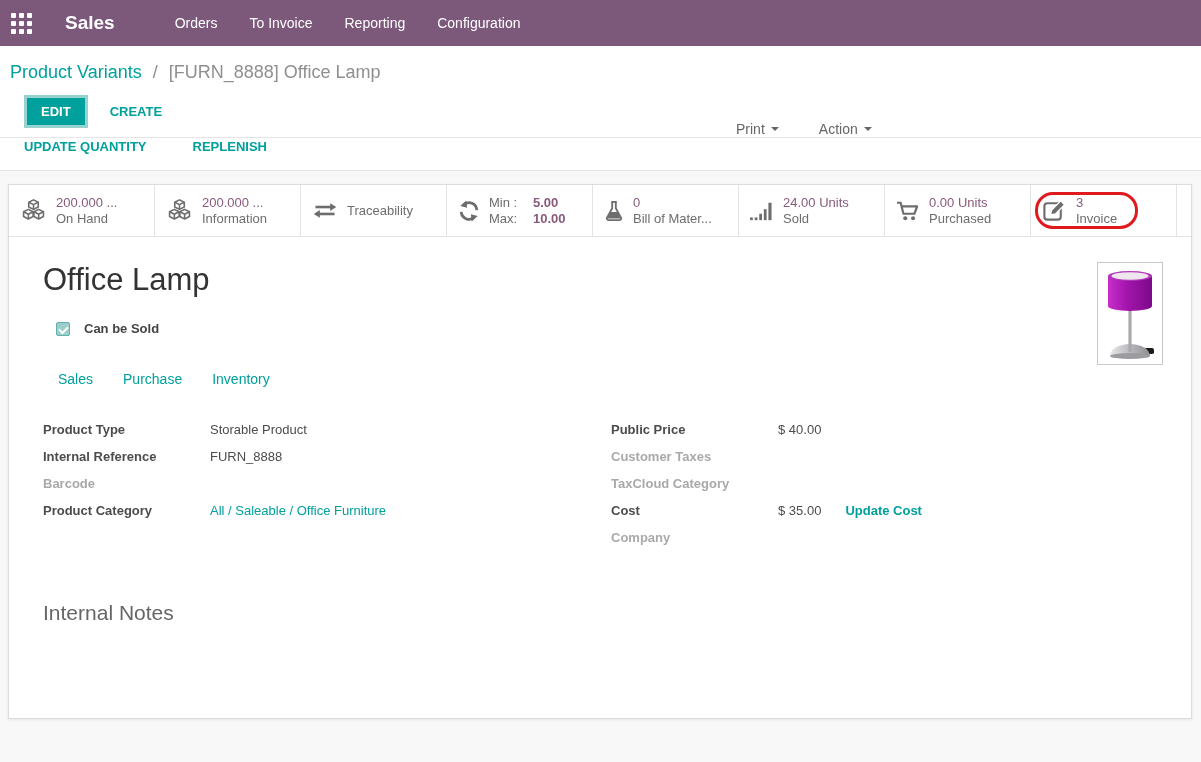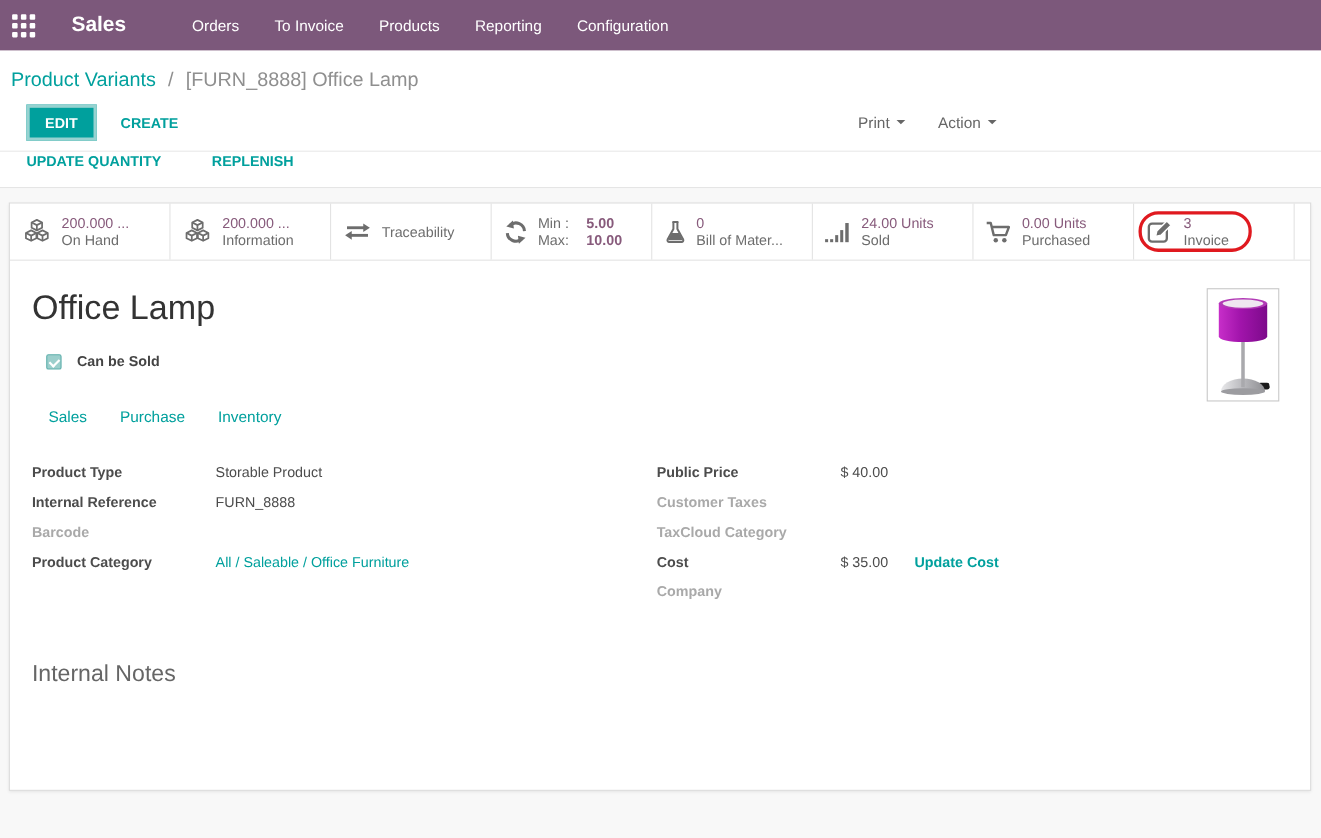--- a/index.html
+++ b/index.html
@@ -20,21 +20,21 @@
   .control-panel { background:#fff; }
   .breadcrumb { padding:16px 0 2px 10px; font-size:18px; }
   .breadcrumb .bc-parent { color:#00a09d; cursor:pointer; }
   .breadcrumb .bc-sep { color:#8f8f8f; margin:0 6px; }
   .breadcrumb .bc-current { color:#8f8f8f; }
   .cp-buttons { position:relative; height:52px; display:flex; align-items:center; padding-left:24px; }
   .btn-edit { background:#00a09d; border:3px solid #96d2d0; color:#fff; font-weight:bold;
     font-size:13px; padding:6px 14px; cursor:pointer; font-family:inherit; }
   .btn-flat { background:none; border:none; color:#00a09d; font-weight:bold; font-size:13px;
     margin-left:16px; cursor:pointer; font-family:inherit; }
-  .cp-dropdowns { position:absolute; left:780px; top:0; height:52px; display:flex; align-items:center; gap:30px; }
+  .cp-dropdowns { position:absolute; left:736px; top:0; height:52px; display:flex; align-items:flex-end; gap:40px; }
   .dropdown { color:#666; font-size:14px; cursor:pointer; display:flex; align-items:center; }
   .caret { display:inline-block; width:0; height:0; border:4px solid transparent;
     border-top-color:#666; margin-left:6px; margin-top:4px; }
   .cp-divider { height:1px; background:#e5e5e5; }
   
   .form-statusbar { background:#fff; height:32px; display:flex; align-items:flex-start; padding-left:18px; }
   .form-statusbar .btn-flat { margin-left:0; margin-right:34px; }
   
   .sheet-wrap { background:#f8f8f8; padding-top:13px; height:588px; }
   .sheet { width:1184px; margin-left:8px; height:535px; background:#fff;
@@ -47,21 +47,21 @@
   .sicon { display:flex; align-items:center; flex-shrink:0; }
   .stat .txt { display:flex; flex-direction:column; justify-content:center; font-size:13px; line-height:16px; }
   .stat .val { color:#875a7b; font-weight:normal; white-space:nowrap; }
   .stat .lbl { color:#6d6d6d; white-space:nowrap; }
   .mm-row { display:flex; white-space:nowrap; }
   .mm-lbl { color:#6d6d6d; width:38px; }
   .mm-val { color:#875a7b; font-weight:bold; margin-left:6px; }
   .ring { position:absolute; left:4px; top:7px; width:103px; height:37px;
     border:3px solid #e0191f; border-radius:18px; pointer-events:none; }
   
-  .sheet-body { padding:0 20px; }
+  .sheet-body { padding:0 20px;margin-left:14px; }
   .prod-title { font-size:31px; color:#333; font-weight:normal; margin:24px 0 0 0; line-height:38px; }
   .checks { margin:16px 0 0 13px; }
   .check-row { display:flex; align-items:center; gap:14px; height:27px; font-weight:bold; font-size:13px; color:#444; }
   .cb { width:14px; height:14px; background:#9ccfcc; border:1px solid #5fb0ac; border-radius:2px;
     position:relative; cursor:default; flex-shrink:0; }
   .cb::after { content:""; position:absolute; left:2px; top:3px; width:7px; height:4px;
     border-left:2px solid #fff; border-bottom:2px solid #fff; transform:rotate(-45deg); }
   .prod-image { position:absolute; top:77px; right:28px; width:66px; height:103px;
     border:1px solid #c8c8c8; background:#fff; display:flex; align-items:center; justify-content:center; cursor:pointer; }
   
@@ -93,21 +93,20 @@
       <i></i>
       <i></i>
       <i></i>
       <i></i>
       <i></i>
   </div>
   <div class="brand">Sales</div>
   <div class="nav-items">
     <div class="nav-item">Orders</div>
     <div class="nav-item">To Invoice</div>
-    <div class="nav-item">Products</div>
     <div class="nav-item">Reporting</div>
     <div class="nav-item">Configuration</div>
   </div>
 </div>
 
 <div class="control-panel">
   <div class="breadcrumb">
     <span class="bc-parent">Product Variants</span>
     <span class="bc-sep">/</span>
     <span class="bc-current">[FURN_8888] Office Lamp</span>

